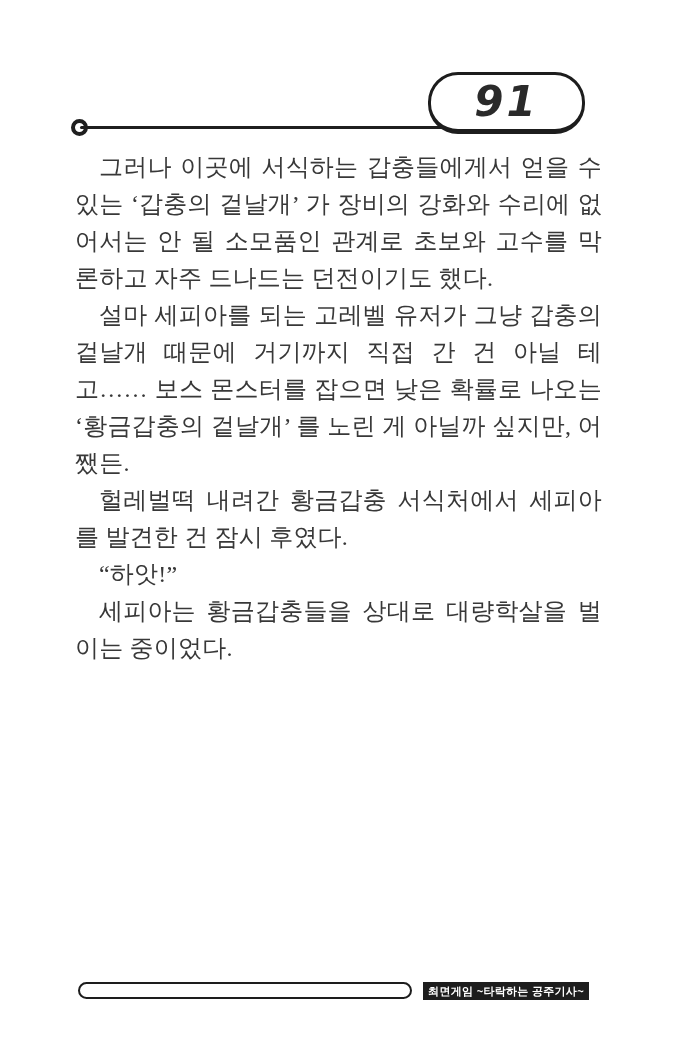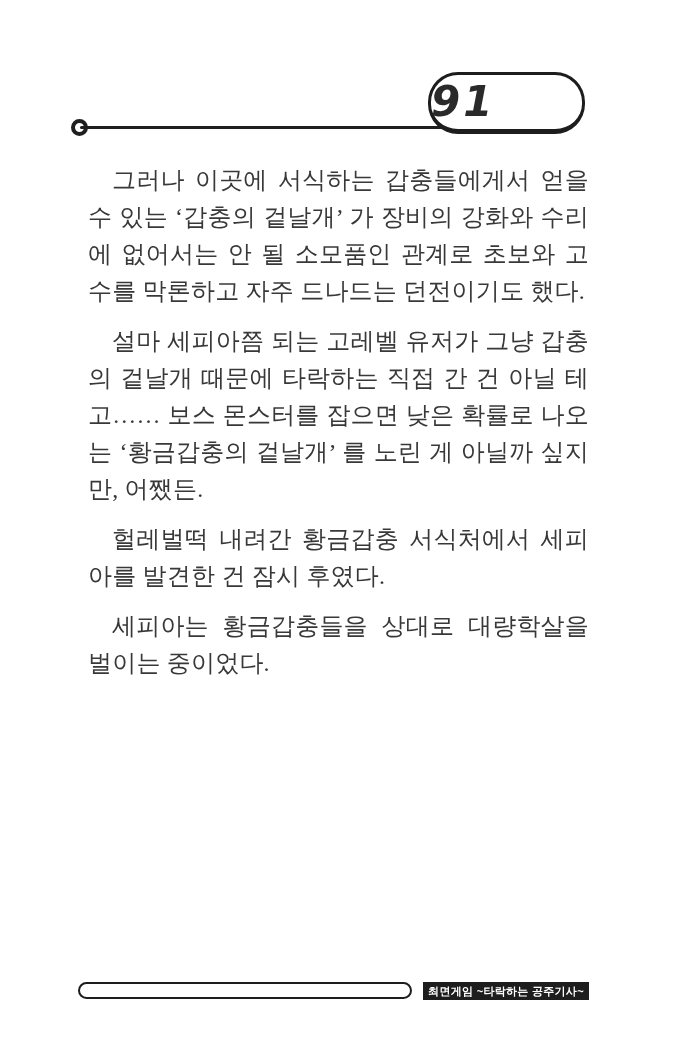--- a/index.html
+++ b/index.html
@@ -41,21 +41,21 @@
     left: 428px;
     top: 72px;
     width: 151px;
     height: 54px;
     background: #ffffff;
     border: 3px solid #1d1d1d;
     border-bottom-width: 5px;
     border-radius: 30px;
     display: flex;
     align-items: center;
-    justify-content: flex-start;
+    justify-content: center;
   }
   .page-number {
     font-family: "DejaVu Sans", sans-serif;
     font-style: italic;
     font-weight: bold;
     font-size: 42px;
     letter-spacing: 3px;
     color: #2a2a2a;
     transform: translateY(-1px);
   }
@@ -66,21 +66,21 @@
     left: 75px;
     top: 149px;
     width: 527px;
     font-size: 24px;
     line-height: 37px;
     text-align: justify;
     color: #383838;
     letter-spacing: 0.2px;
   }
   .body-text p {
-    margin: 13px;
+    margin: 0;
     text-indent: 24px;
   }
 
   
   .footer-rule-box {
     position: absolute;
     left: 78px;
     top: 982px;
     width: 330px;
     height: 13px;
@@ -115,22 +115,23 @@
 <div class="page">
 
   <div class="header-ring"></div>
   <div class="header-rule"></div>
   <div class="page-number-badge">
     <span class="page-number">91</span>
   </div>
 
   <div class="body-text">
     <p>그러나 이곳에 서식하는 갑충들에게서 얻을 수 있는 ‘갑충의 겉날개’ 가 장비의 강화와 수리에 없어서는 안 될 소모품인 관계로 초보와 고수를 막론하고 자주 드나드는 던전이기도 했다.</p>
-    <p>설마 세피아쯤 되는 고레벨 유저가 그냥 갑충의 겉날개 때문에 타락하는 직접 간 건 아닐 테고…… 보스 몬스터를 잡으면 낮은 확률로 나오는 ‘황금갑충의 겉날개’ 를 노린 게 아닐까 싶지만, 어쨌든.</p>
+    <p>설마 세피아를 되는 고레벨 유저가 그냥 갑충의 겉날개 때문에 거기까지 직접 간 건 아닐 테고…… 보스 몬스터를 잡으면 낮은 확률로 나오는 ‘황금갑충의 겉날개’ 를 노린 게 아닐까 싶지만, 어쨌든.</p>
     <p>헐레벌떡 내려간 황금갑충 서식처에서 세피아를 발견한 건 잠시 후였다.</p>
+    <p>“하앗!”</p>
     <p>세피아는 황금갑충들을 상대로 대량학살을 벌이는 중이었다.</p>
   </div>
 
   <div class="footer-rule-box"></div>
   <div class="book-title-badge">
     <span>최면게임 ~타락하는 공주기사~</span>
   </div>
 
 </div>
 

